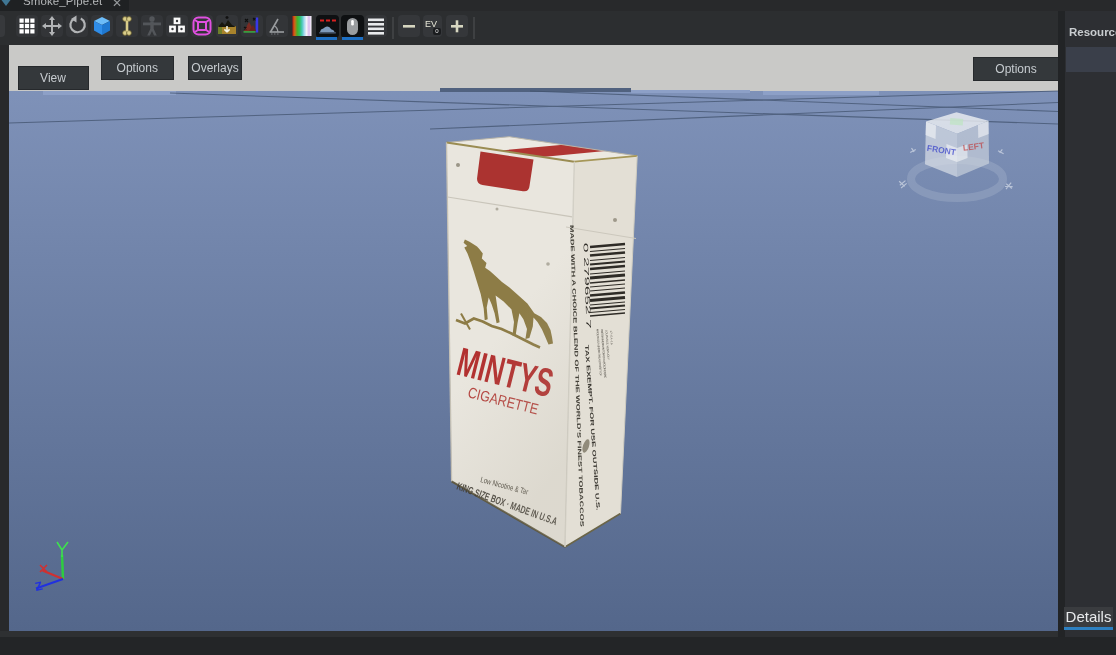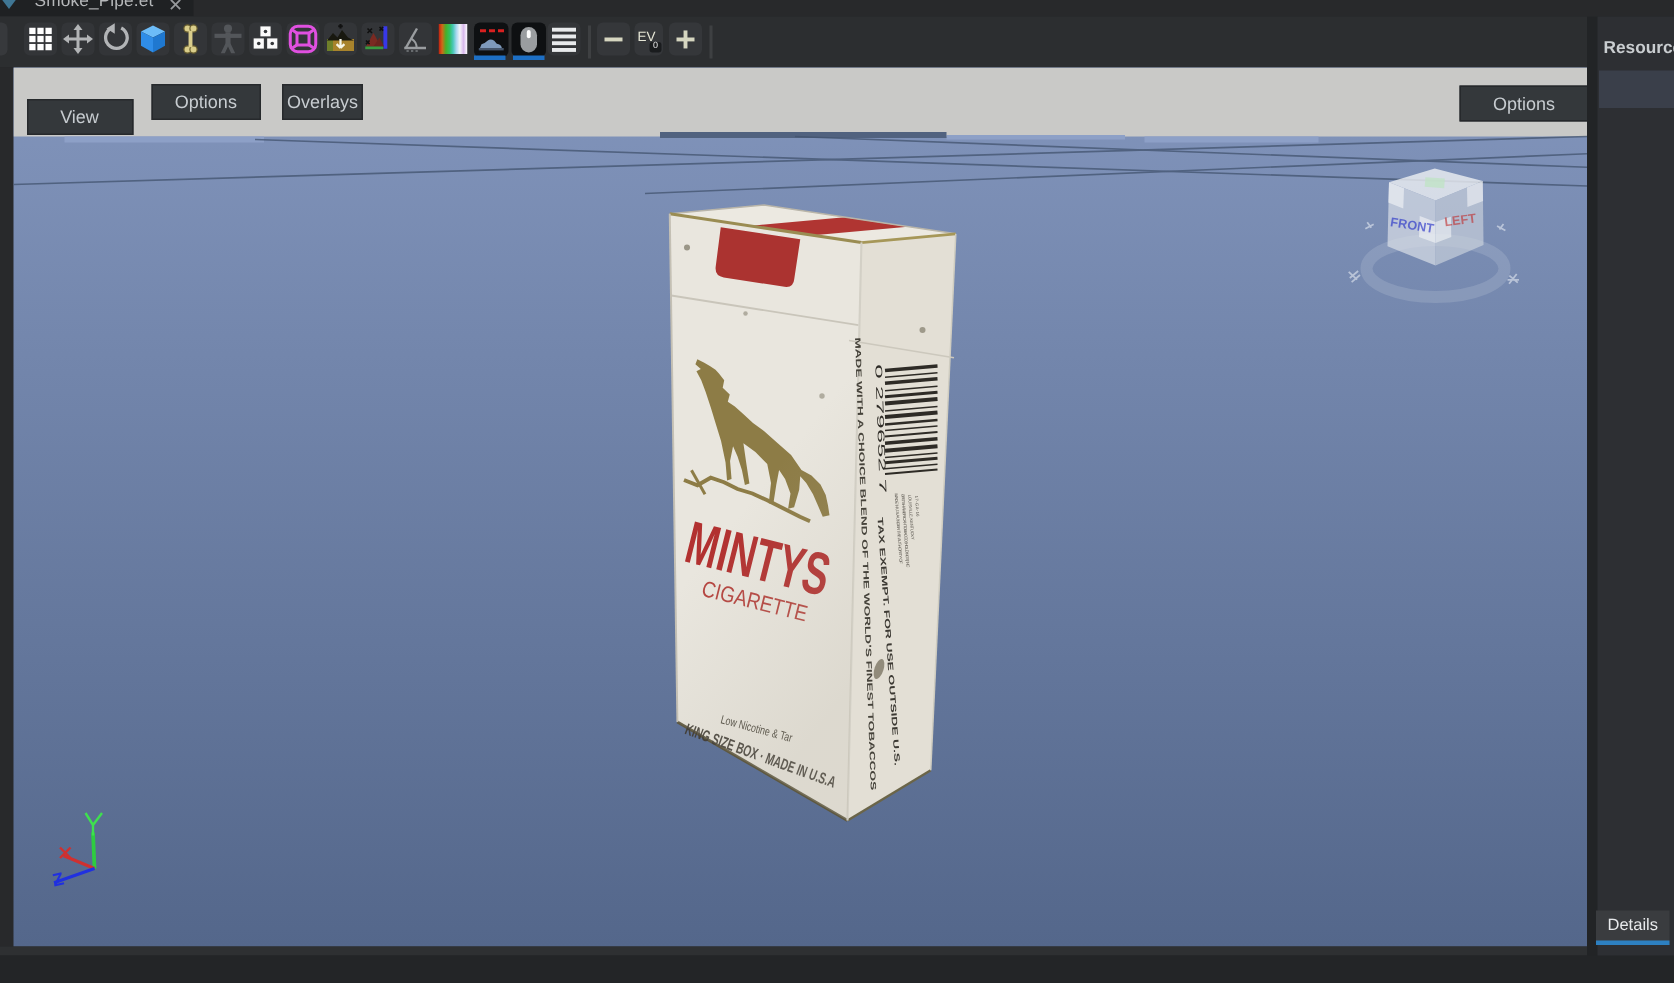--- a/index.html
+++ b/index.html
@@ -209,21 +209,21 @@
         </g>
       </svg>
   </div>
   <div class="abs" style="left:472.5px;top:6px;width:2px;height:22px;background:#3e4042"></div>
 </div>
 
 <div class="abs" style="left:1058px;top:11px;width:58px;height:644px;background:#2d2f33">
   <div class="abs" style="left:0;top:0;width:7px;height:644px;background:#222426"></div>
   <div class="abs" style="left:11px;top:15px;font-size:11.5px;font-weight:bold;color:#c9cdd0">Resource</div>
   <div class="abs" style="left:8px;top:36px;width:50px;height:25px;background:#3a3f4a"></div>
-  <div class="abs" style="left:6px;top:596px;width:49px;height:23px;background:#3a3c3f;border-bottom:3px solid #2d80c1;color:#e8eaec;font-size:11px;text-align:center;line-height:20px">Details</div>
+  <div class="abs" style="left:6px;top:596px;width:49px;height:23px;background:#3a3c3f;border-bottom:3px solid #2d80c1;color:#e8eaec;font-size:15px;text-align:center;line-height:20px">Details</div>
 </div>
 
 <div class="abs" style="left:0;top:45px;width:1058px;height:586px;background:#28292b">
  <div class="abs" style="left:9px;top:0;width:1049px;height:586px;background:linear-gradient(#8295bc,#54678b);overflow:hidden">
 
   <div class="abs" style="left:0;top:0;width:1049px;height:46px;background:#c9c9c7"></div>
 
   <div class="abs" style="left:34px;top:46px;width:133px;height:3.5px;background:#8da0c7"></div>
   <div class="abs" style="left:754px;top:46px;width:116px;height:4px;background:#8da0c7"></div>
   <div class="abs" style="left:622px;top:45px;width:119px;height:2.5px;background:#8da0c7"></div>

